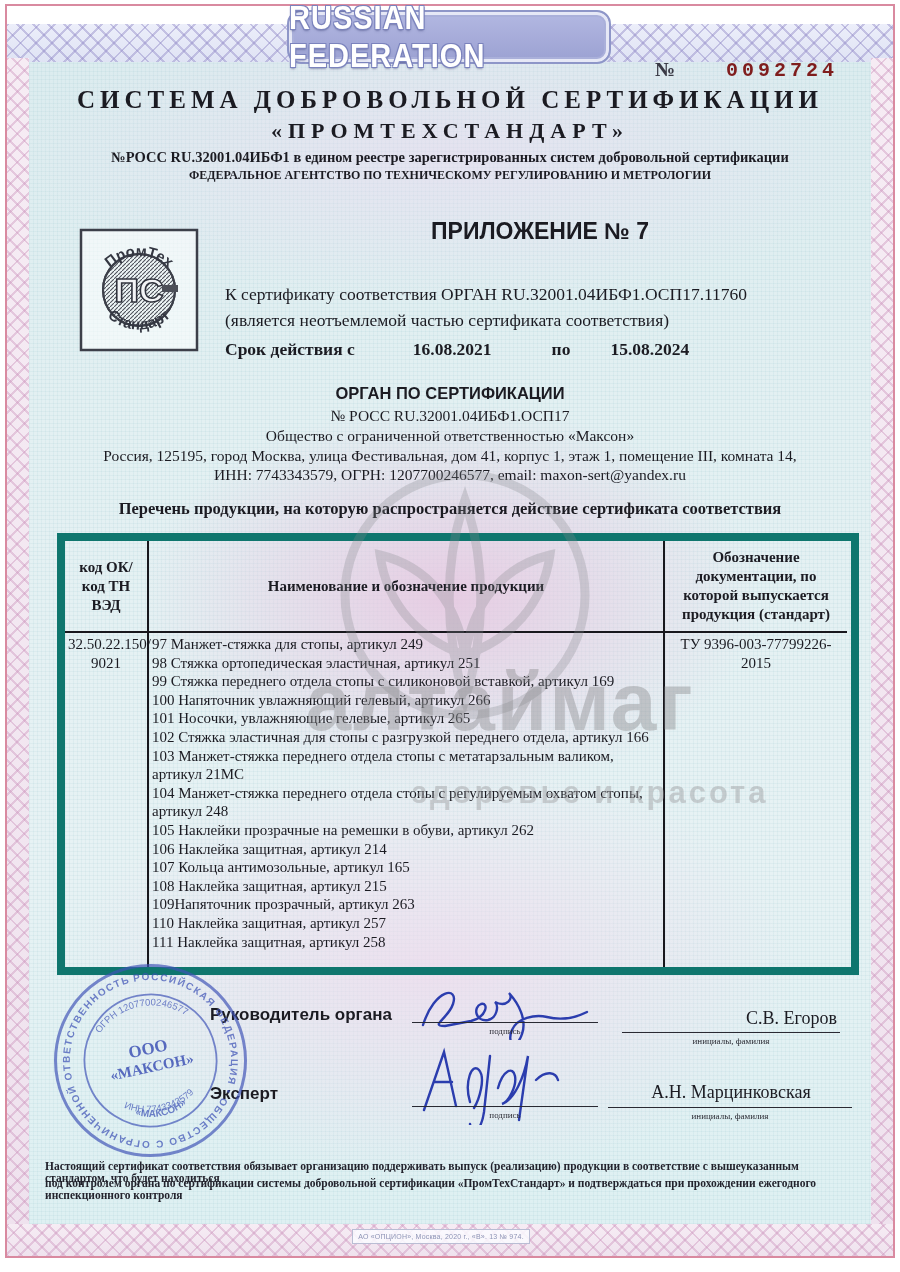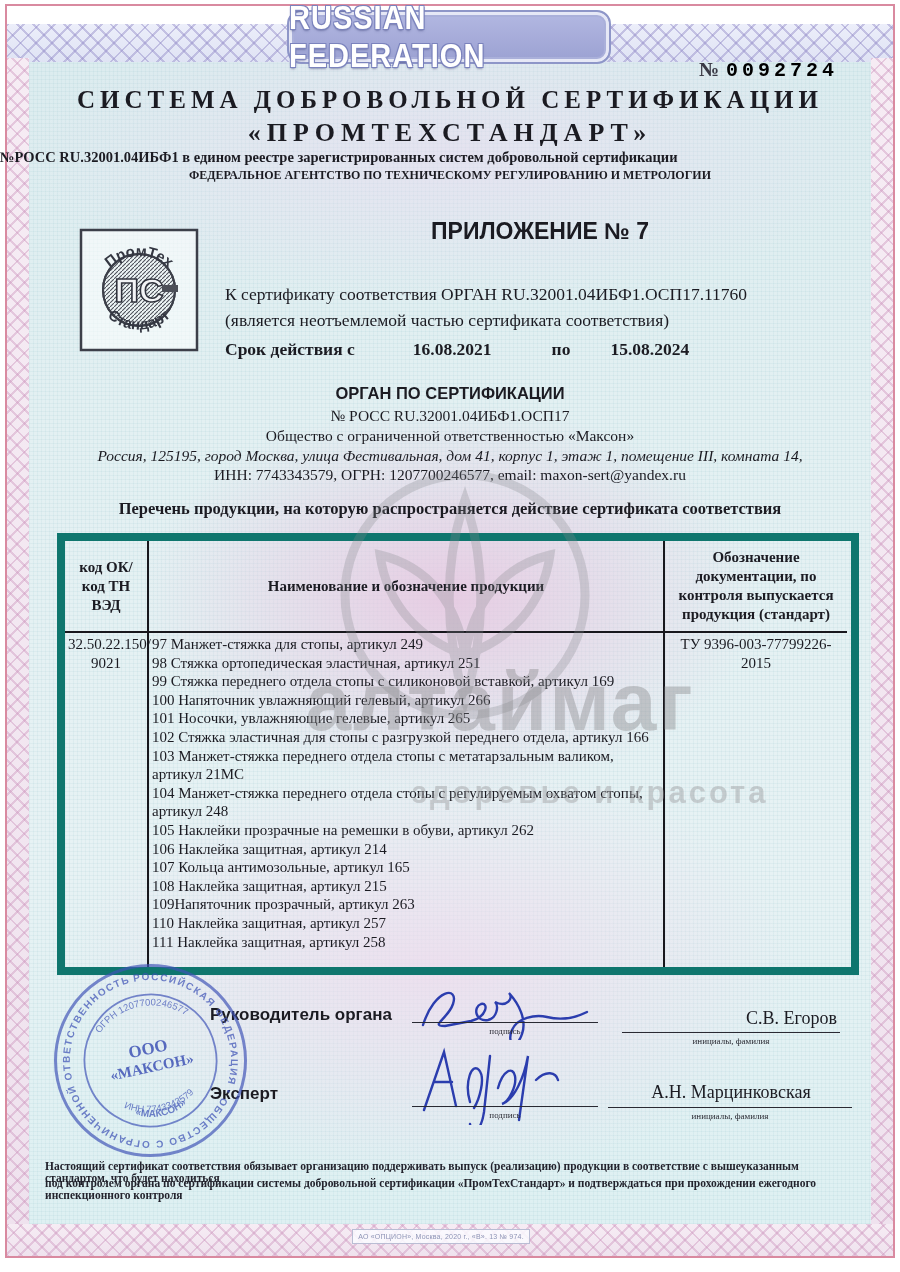--- a/index.html
+++ b/index.html
@@ -32,44 +32,44 @@
   
   .badge{position:absolute;left:287px;top:10px;width:320px;height:50px;
     background:linear-gradient(#b3b8e2,#9ba1d2);border:2px solid #8e96c8;border-radius:14px;
     box-shadow:inset 0 0 0 3px #e6e8f6, inset 0 0 0 5px #aab0da;
     display:flex;align-items:center;justify-content:center;}
   .badge span{font-family:"Liberation Sans",sans-serif;font-weight:bold;font-size:29px;
     letter-spacing:1px;color:#fff;transform:scaleY(1.15);
     text-shadow:-1px -1px 0 #7b83bd,1px -1px 0 #7b83bd,-1px 1px 0 #7b83bd,1px 1px 0 #7b83bd,0 2px 2px rgba(60,66,120,.5);}
   
   .cert-no{position:absolute;top:58px;right:62px;font-size:20px;letter-spacing:1px;}
-  .cert-no .num{color:#000000;font-weight:bold;letter-spacing:4px;font-family:"Liberation Mono",monospace;}
+  .cert-no .num{color:#7f1d1d;font-weight:bold;letter-spacing:4px;font-family:"Liberation Mono",monospace;margin-left:44px;}
   .cert-no .nosign{color:#3a3a46;font-weight:bold;}
   
   .title1{position:absolute;left:0;right:0;top:86px;text-align:center;font-weight:bold;
     font-size:25px;letter-spacing:5px;}
   .title2{position:absolute;left:0;right:0;top:118px;text-align:center;font-weight:bold;
-    font-size:26px;letter-spacing:6px;}
-  .regline{position:absolute;left:0;right:0;top:149px;font-weight:bold;font-size:14.5px;}
+    font-size:22px;letter-spacing:6px;}
+  .regline{position:absolute;left:0;right:0;top:149px;text-align:center;font-weight:bold;font-size:14.5px;}
   .agency{position:absolute;left:0;right:0;top:168px;text-align:center;font-weight:bold;font-size:12px;}
   .appendix{position:absolute;left:240px;right:60px;top:218px;text-align:center;
     font-family:"Liberation Sans",sans-serif;font-weight:bold;font-size:23px;}
   
   .logo{position:absolute;left:78px;top:227px;}
   .cert-ref1{position:absolute;left:225px;top:284px;font-size:17.5px;}
   .cert-ref2{position:absolute;left:225px;top:310px;font-size:17.5px;}
   .validity{position:absolute;left:225px;top:339px;font-size:17.5px;font-weight:600;display:flex;align-items:center;}
   .validity .lbl{margin-right:58px;}
   .validity .d1{margin-right:60px;font-weight:bold;}
   .validity .po{margin-right:40px;}
   .validity .d2{font-weight:bold;}
   .org-head{position:absolute;left:0;right:0;top:384px;text-align:center;
     font-family:"Liberation Sans",sans-serif;font-weight:bold;font-size:16.5px;}
   .org-line{position:absolute;left:0;right:0;text-align:center;font-size:15.5px;}
-  .org-no{top:407px;} .org-name{top:427px;} .org-addr{top:447px;font-style:italic;} .org-req{top:466px;}
+  .org-no{top:407px;} .org-name{top:427px;} .org-addr{top:447px;} .org-req{top:466px;}
   .products-head{position:absolute;left:0;right:0;top:499px;text-align:center;font-weight:bold;font-size:16.5px;}
   
   .ptable{position:absolute;left:57px;top:533px;width:786px;border:8px solid #0f766e;}
   .trow{display:flex;}
   .thead .cell{font-weight:bold;text-align:center;display:flex;align-items:center;justify-content:center;
     border-bottom:2px solid #17171d;}
   .cell{box-sizing:border-box;font-size:15px;line-height:19px;padding:2px 3px;}
   .c1{width:84px;border-right:2px solid #17171d;}
   .c2{width:516px;border-right:2px solid #17171d;}
   .c3{width:182px;}
@@ -166,21 +166,21 @@
   <div class="org-line org-name">Общество с ограниченной ответственностью «Максон»</div>
   <div class="org-line org-addr">Россия, 125195, город Москва, улица Фестивальная, дом 41, корпус 1, этаж 1, помещение III, комната 14,</div>
   <div class="org-line org-req">ИНН: 7743343579, ОГРН: 1207700246577, email: maxon-sert@yandex.ru</div>
 
   <div class="products-head">Перечень продукции, на которую распространяется действие сертификата соответствия</div>
 
   <div class="ptable">
     <div class="trow thead">
       <div class="cell c1">код ОК/код ТН ВЭД</div>
       <div class="cell c2">Наименование и обозначение продукции</div>
-      <div class="cell c3">Обозначение документации, по контроля выпускается продукция (стандарт)</div>
+      <div class="cell c3">Обозначение документации, по которой выпускается продукция (стандарт)</div>
     </div>
     <div class="trow tbody">
       <div class="cell c1">
         <div>32.50.22.150/</div>
         <div>9021</div>
       </div>
       <div class="cell c2">
           <div class="prod-line">97 Манжет-стяжка для стопы, артикул 249</div>
           <div class="prod-line">98 Стяжка ортопедическая эластичная, артикул 251</div>
           <div class="prod-line">99 Стяжка переднего отдела стопы с силиконовой вставкой, артикул 169</div>

